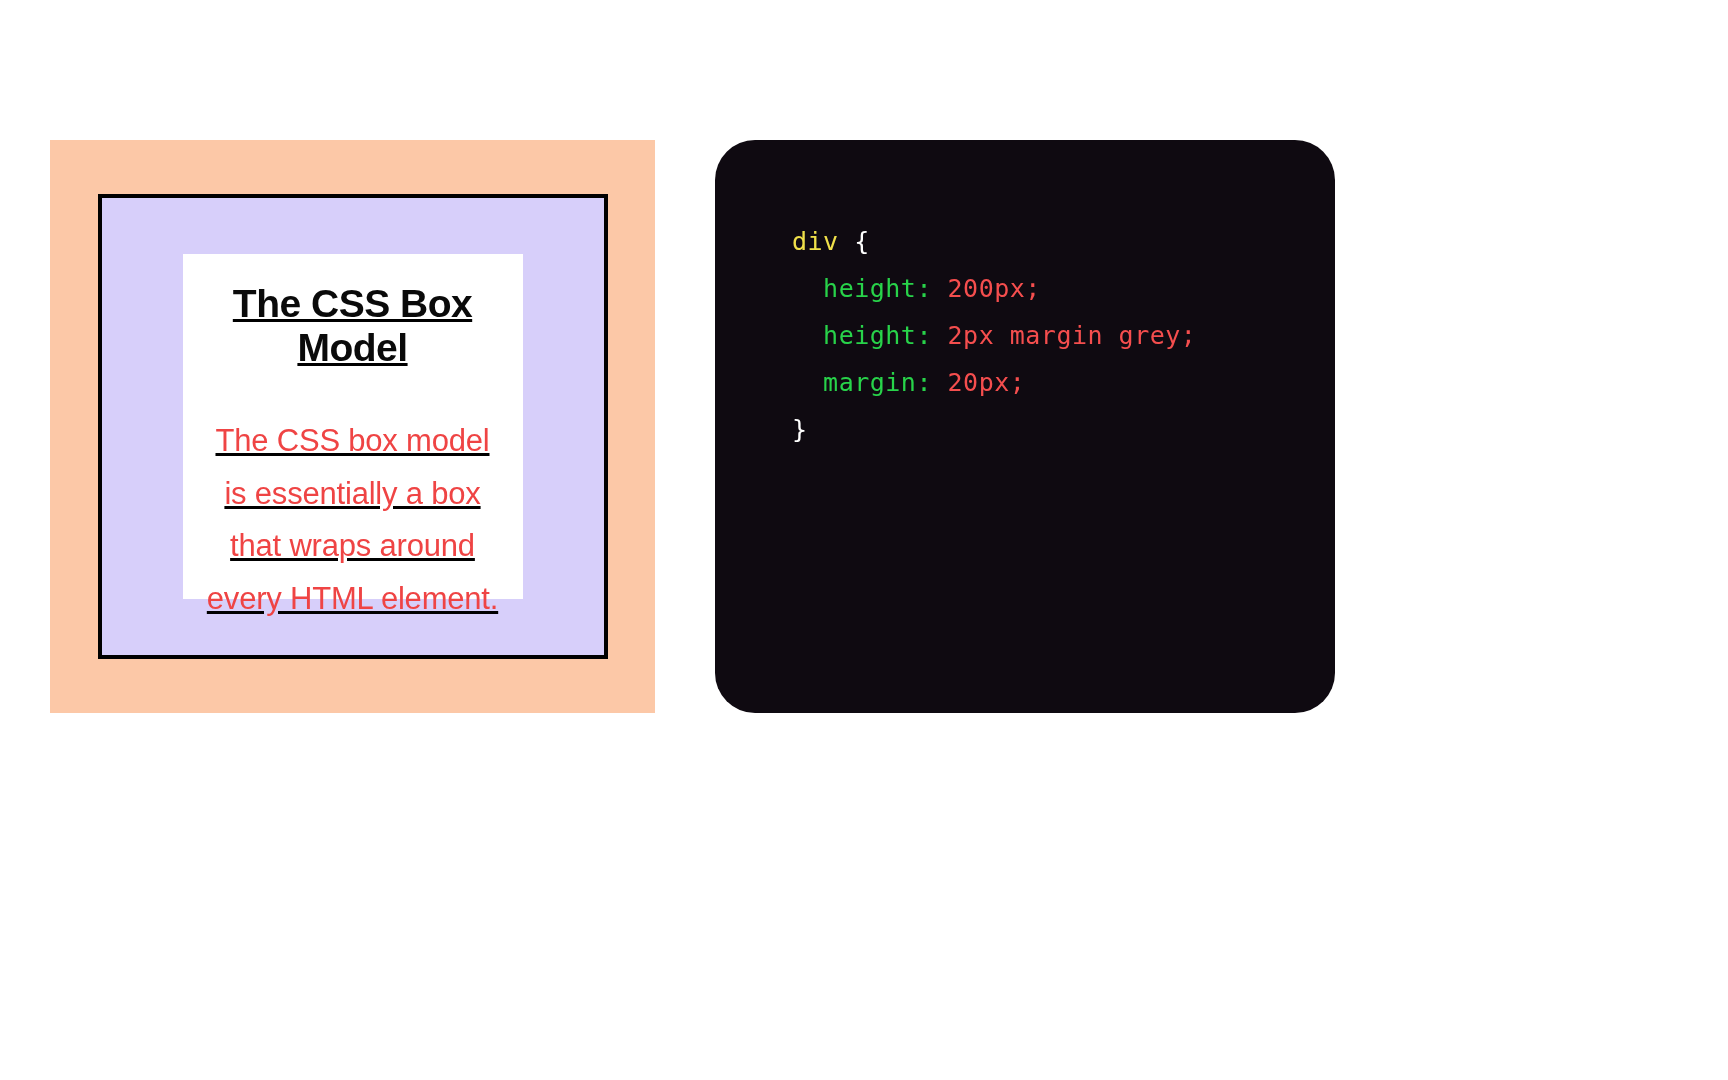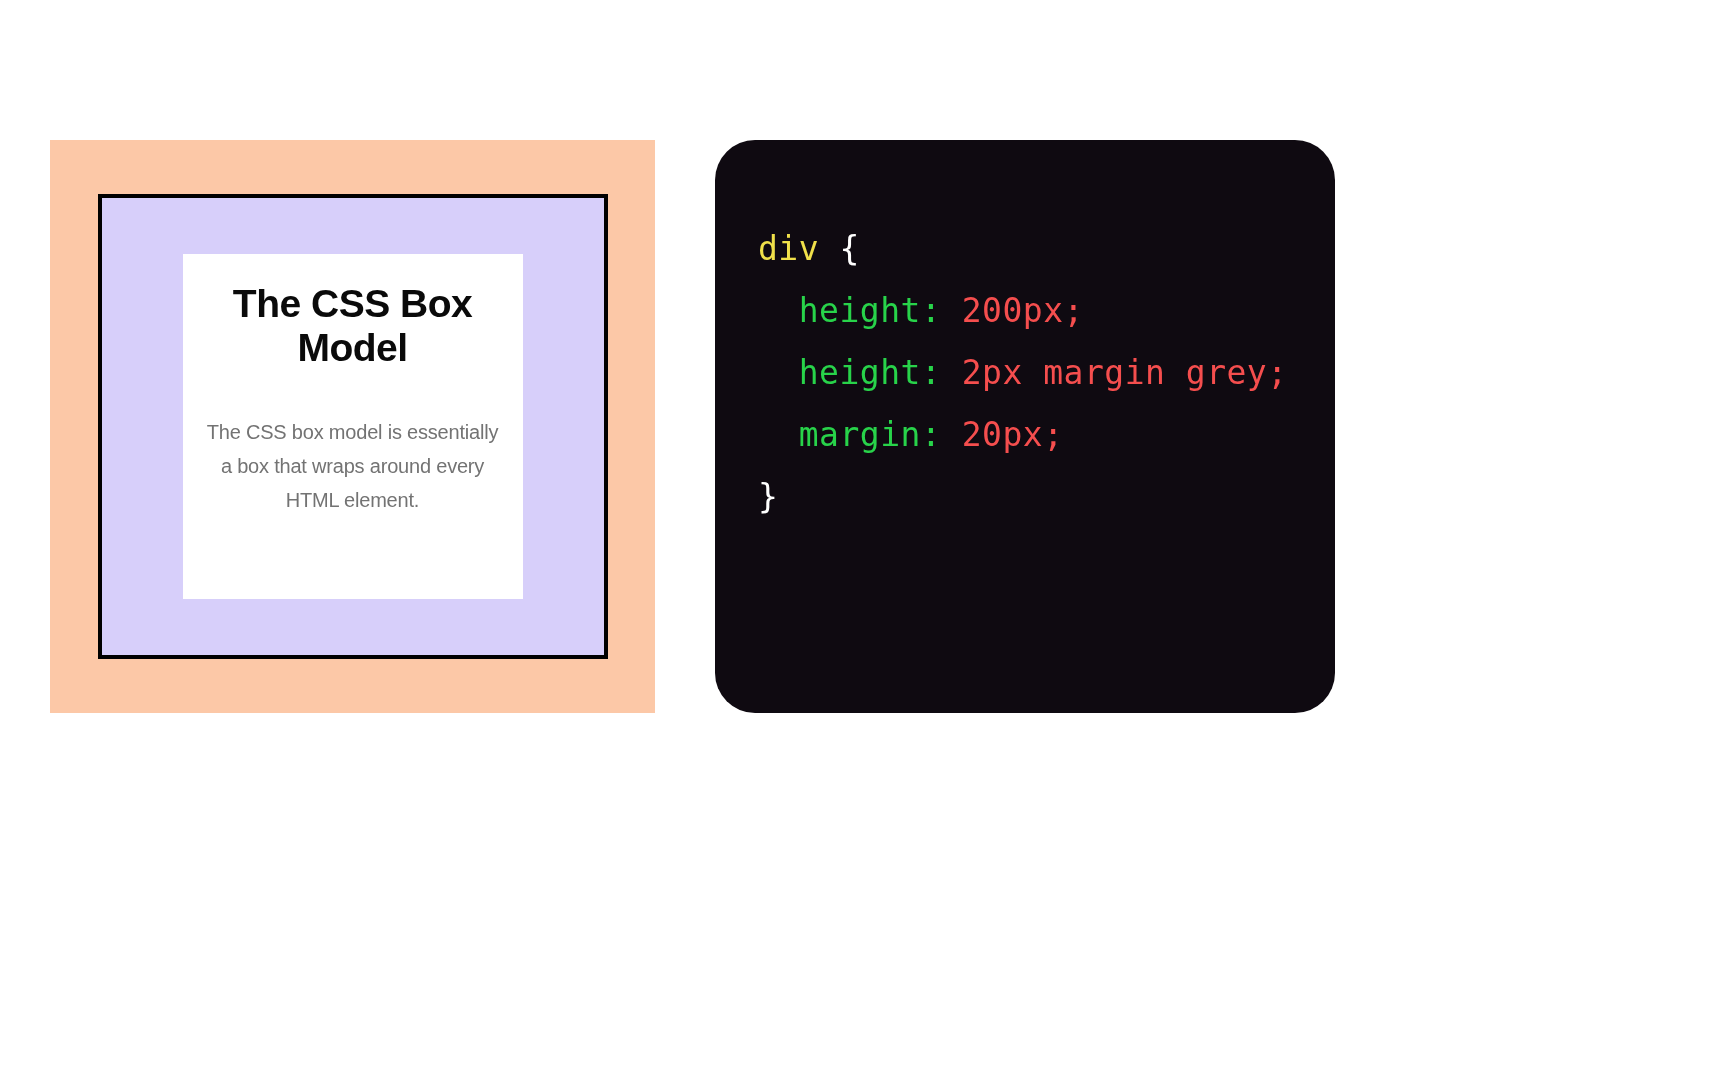--- a/index.html
+++ b/index.html
@@ -45,47 +45,48 @@
     
     .box-content {
       width: 340px;
       height: 345px;
       background: #ffffff;
       padding: 28px 20px;
       text-align: center;
       display: flex;
       flex-direction: column;
       justify-content: flex-start;
+      text-decoration: underline;
     }
     
     .box-title {
       font-size: 39px;
       font-weight: 700;
       color: #0a0a0a;
       margin-bottom: 45px;
       letter-spacing: -0.5px;
     }
     
     .box-description {
-      font-size: 20px;
+      font-size: 31px;
       font-weight: 400;
-      color: #737373;
+      color: #ef4444;
       line-height: 1.7;
       letter-spacing: -0.2px;
     }
     
     
     .code-block {
       width: 620px;
       height: 573px;
       background: #0f0a11;
       border-radius: 40px;
-      padding: 78px 43px;
+      padding: 78px 77px;
       font-family: "SF Mono", "Monaco", "Menlo", "Consolas", monospace;
-      font-size: 33px;
+      font-size: 25px;
       line-height: 1.88;
       letter-spacing: 0.5px;
     }
     
     .code-line {
       white-space: pre;
     }
     
     .selector {
       color: #f0e04a;

